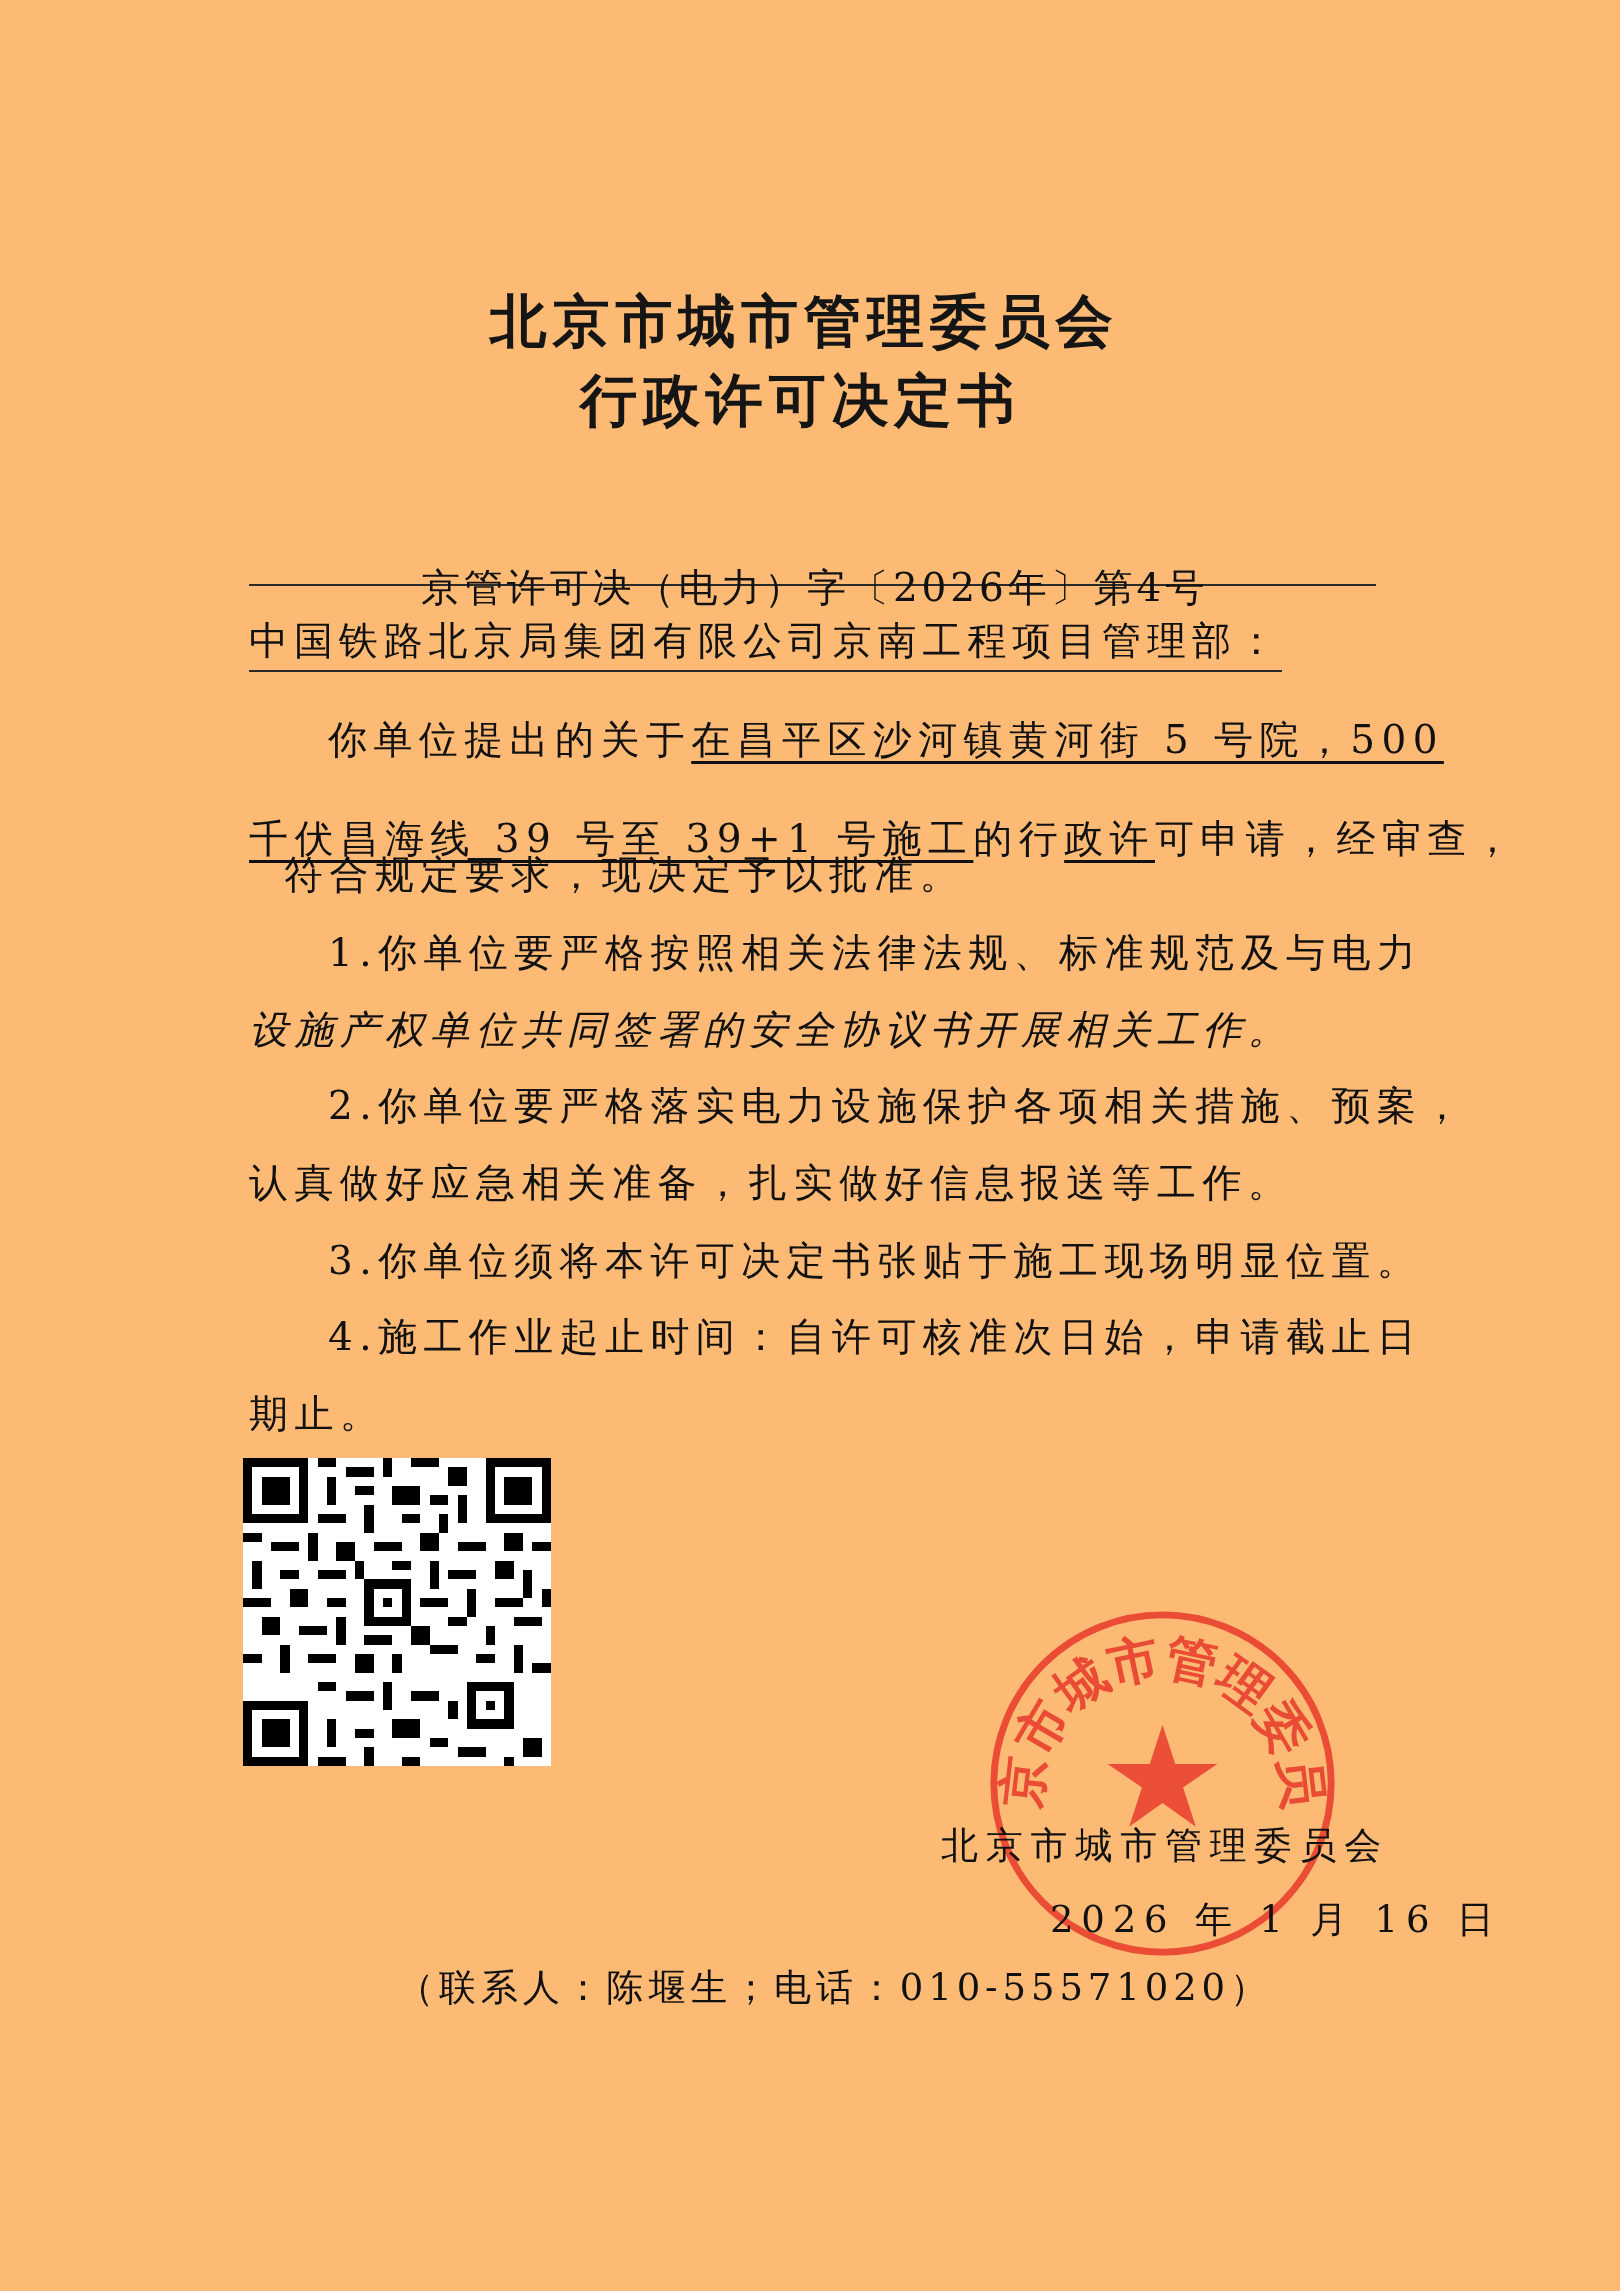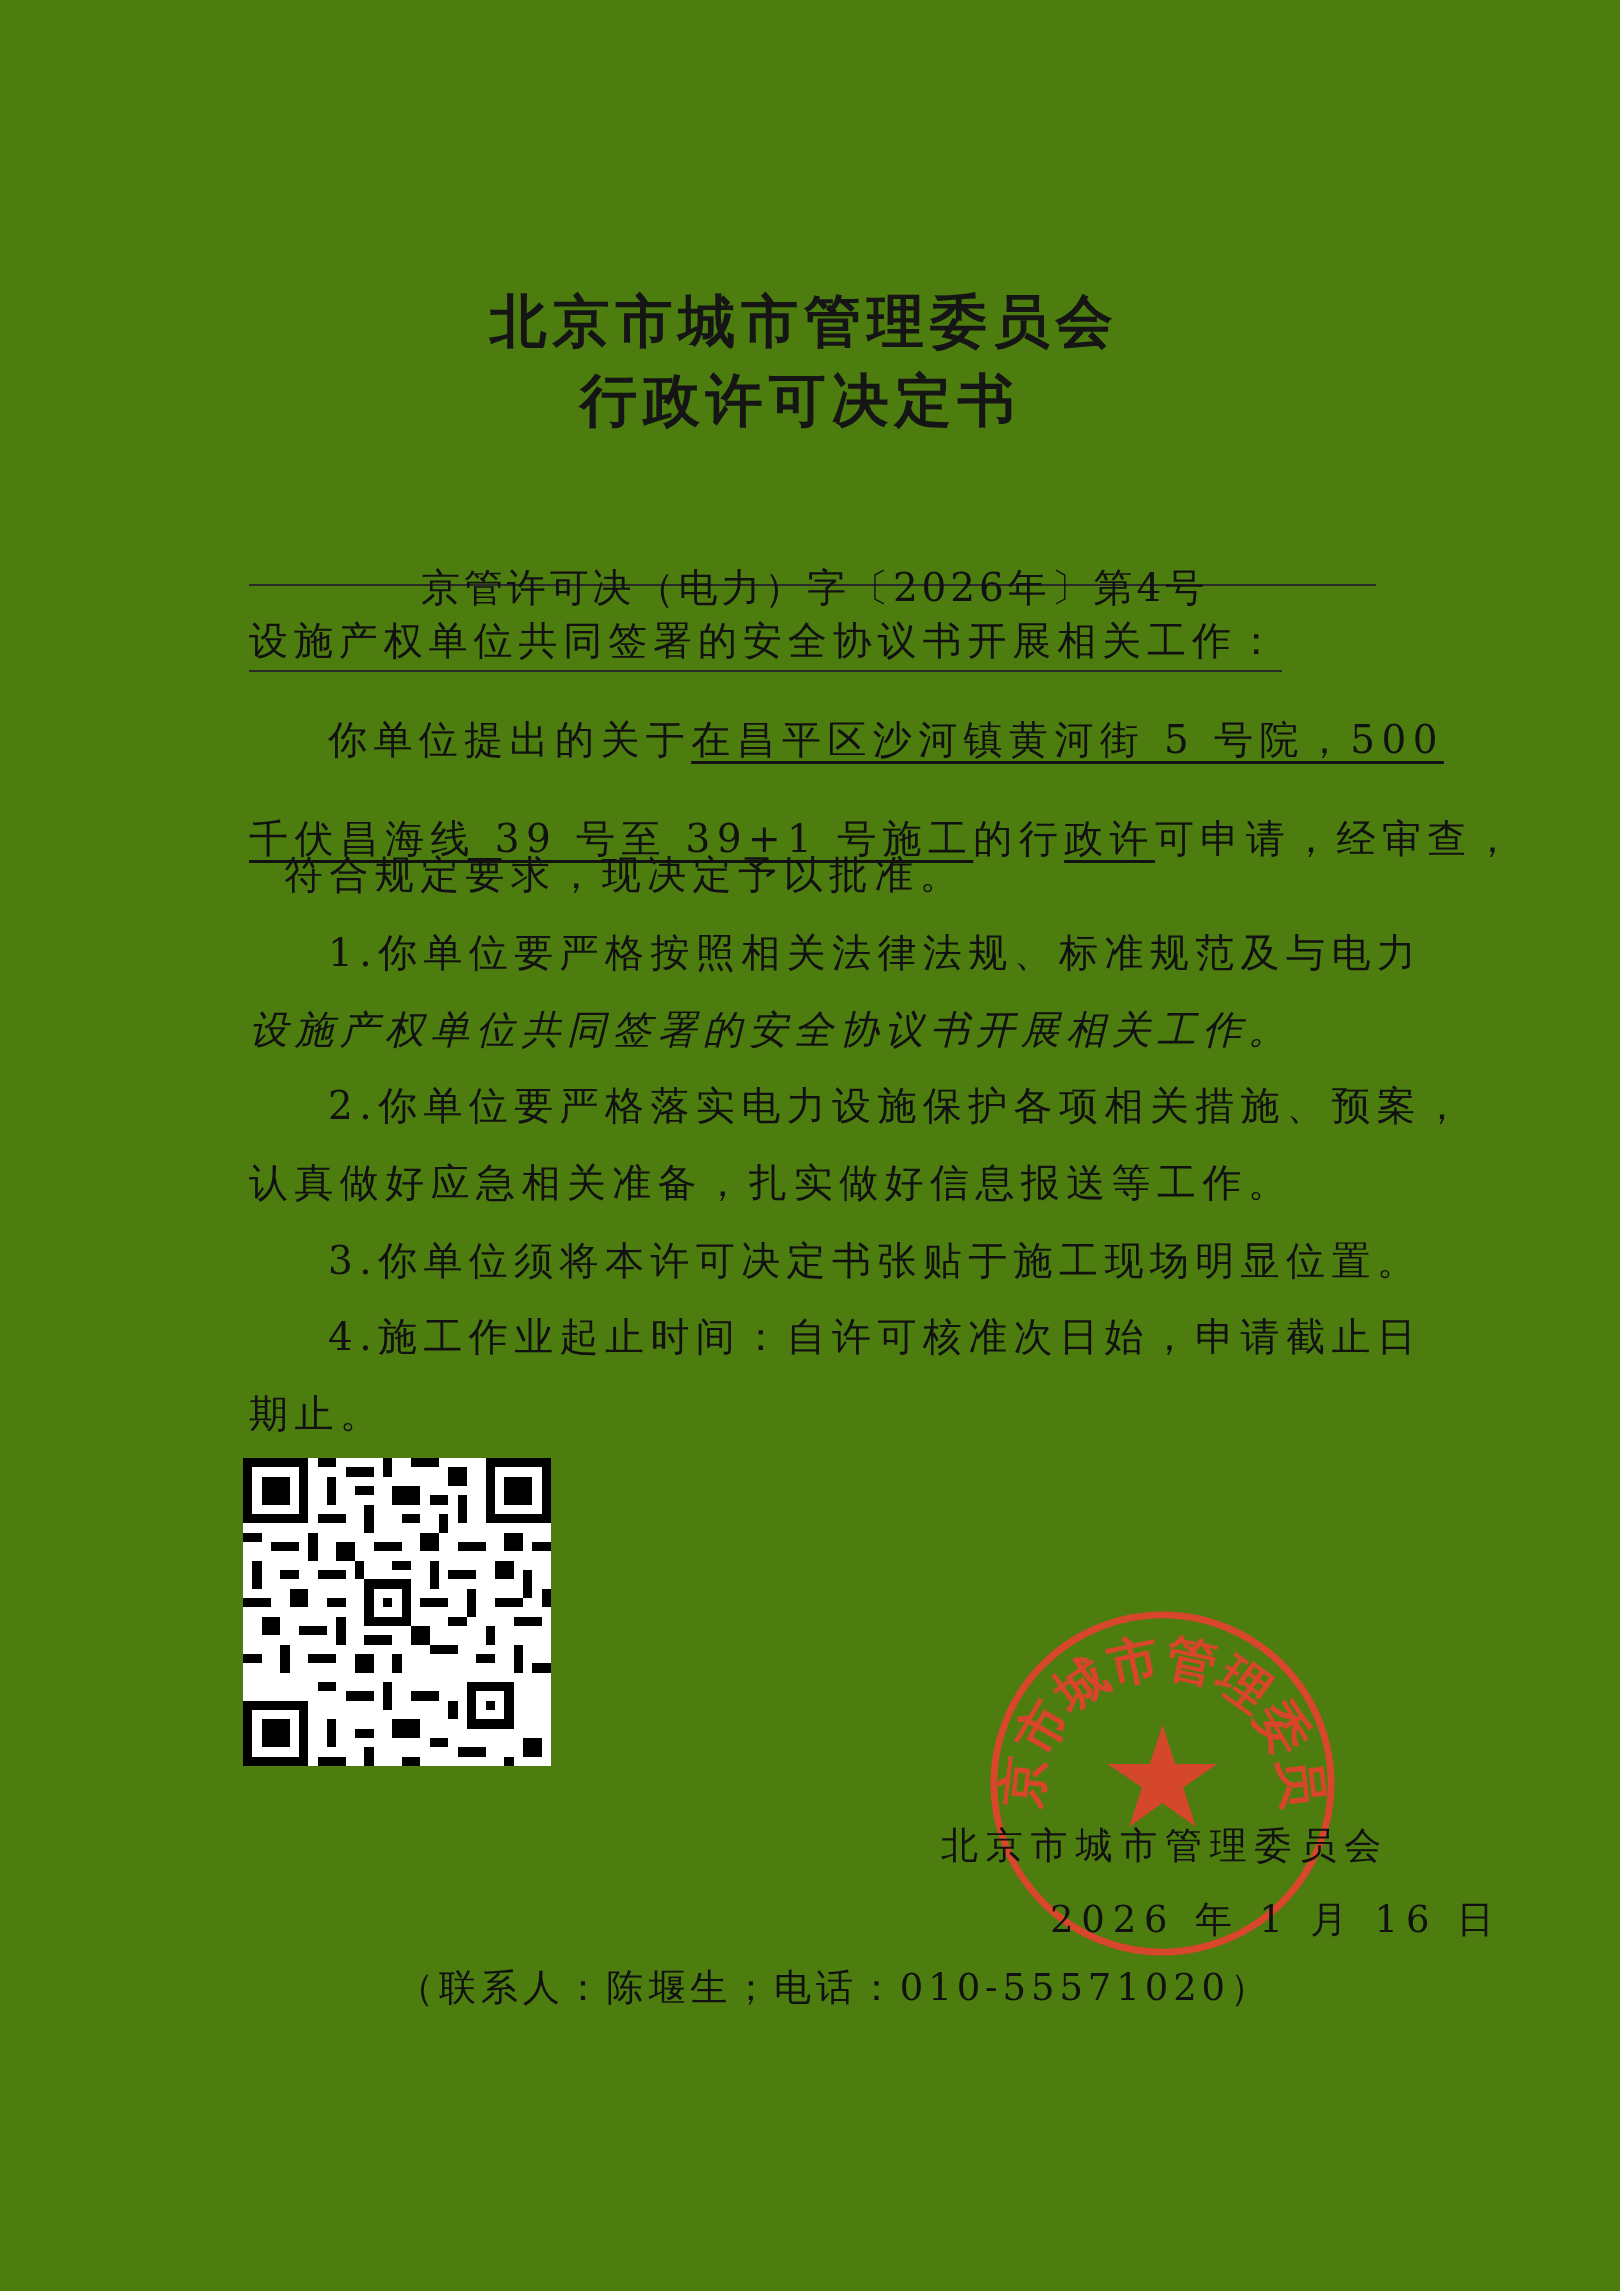--- a/index.html
+++ b/index.html
@@ -1,17 +1,17 @@
 <!DOCTYPE html>
 <html><head>
   <meta charset="utf-8">
   <style>
     html, body { margin: 0; padding: 0; background: #ffffff; }
     body { width: 1620px; height: 2292px; position: relative; overflow: hidden; color: #111; }
-    .page { position: absolute; left: 0; top: 0; width: 1620px; height: 2292px; background: #4d7c0f; }
+    .page { position: absolute; left: 0; top: 0; width: 1620px; height: 2292px; background: #fdba74; }
     .serif { font-family: "DejaVu Serif", "Liberation Serif", serif; }
 
     .title { position: absolute; left: 0; width: 1620px; text-align: center; font-weight: bold;
              font-size: 57px; letter-spacing: 5.9px; color: #151515; white-space: nowrap; }
     .title.l1 { top: 284px; left: -5.9px; }
     .title.l2 { top: 363px; left: -9.8px; }
 
     .docno { position: absolute; left: 249px; top: 537px; width: 1127px; height: 47px;
              border-bottom: 2.9px solid #2a2a2a; font-size: 39px; white-space: nowrap; }
     .docno span { position: absolute; left: 172px; top: 0; letter-spacing: 3.9px; margin-top: 24px; }
@@ -34,21 +34,21 @@
 
 <div class="page">
 
   <div class="title l1 serif">北京市城市管理委员会</div>
   <div class="title l2 serif">行政许可决定书</div>
 
   <div class="docno serif">
     <span>京管许可决（电力）字〔2026年〕第4号</span>
   </div>
 
-  <div class="recipient serif">设施产权单位共同签署的安全协议书开展相关工作：</div>
+  <div class="recipient serif">中国铁路北京局集团有限公司京南工程项目管理部：</div>
 
   <div class="line serif" style="left:328px; top:716px;">
     <span>你单位提出的关于</span><span class="ul">在昌平区沙河镇黄河街 5 号院，500</span>
   </div>
   <div class="line serif" style="left:249px; top:815px;text-align:center;">
     <span class="ul">千伏昌海线 39 号至 39+1 号施工</span><span>的行</span><span class="ul">政许</span><span>可申请，经审查，</span>
   </div>
   <div class="line serif" style="left:249px; top:851px;margin-left:35px;">符合规定要求，现决定予以批准。</div>
 
   <div class="line serif" style="left:328px; top:929px;">1.你单位要严格按照相关法律法规、标准规范及与电力</div>

